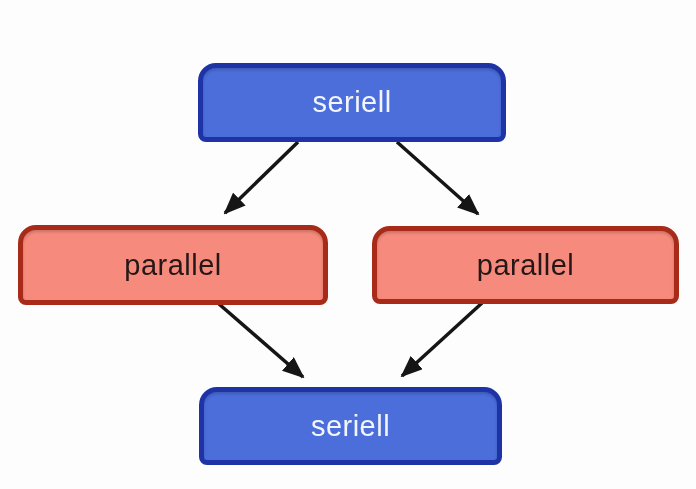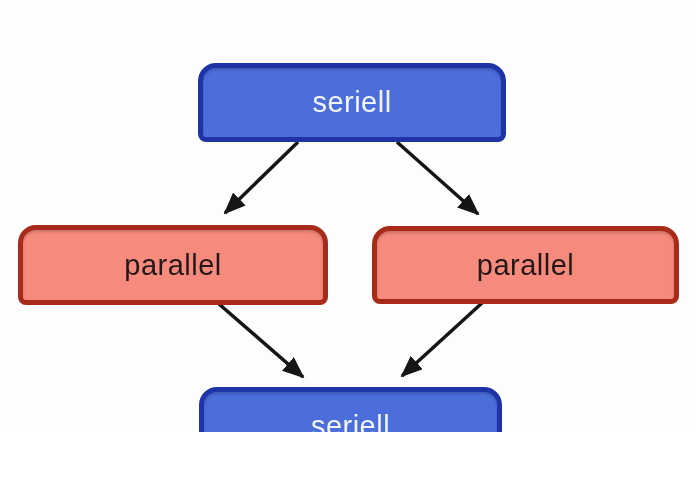--- a/index.html
+++ b/index.html
@@ -3,21 +3,21 @@
 <meta charset="utf-8">
 <style>
   html, body {
     margin: 0;
     padding: 0;
     background: #ffffff;
   }
   .stage {
     position: relative;
     width: 696px;
-    height: 432px;
+    height: 489px;
     background: var(--background, #fdfdfd);
     font-family: "Liberation Sans", sans-serif;
     overflow: hidden;
   }
   .arrow-layer {
     position: absolute;
     inset: 0;
     width: 696px;
     height: 489px;
     pointer-events: none;

